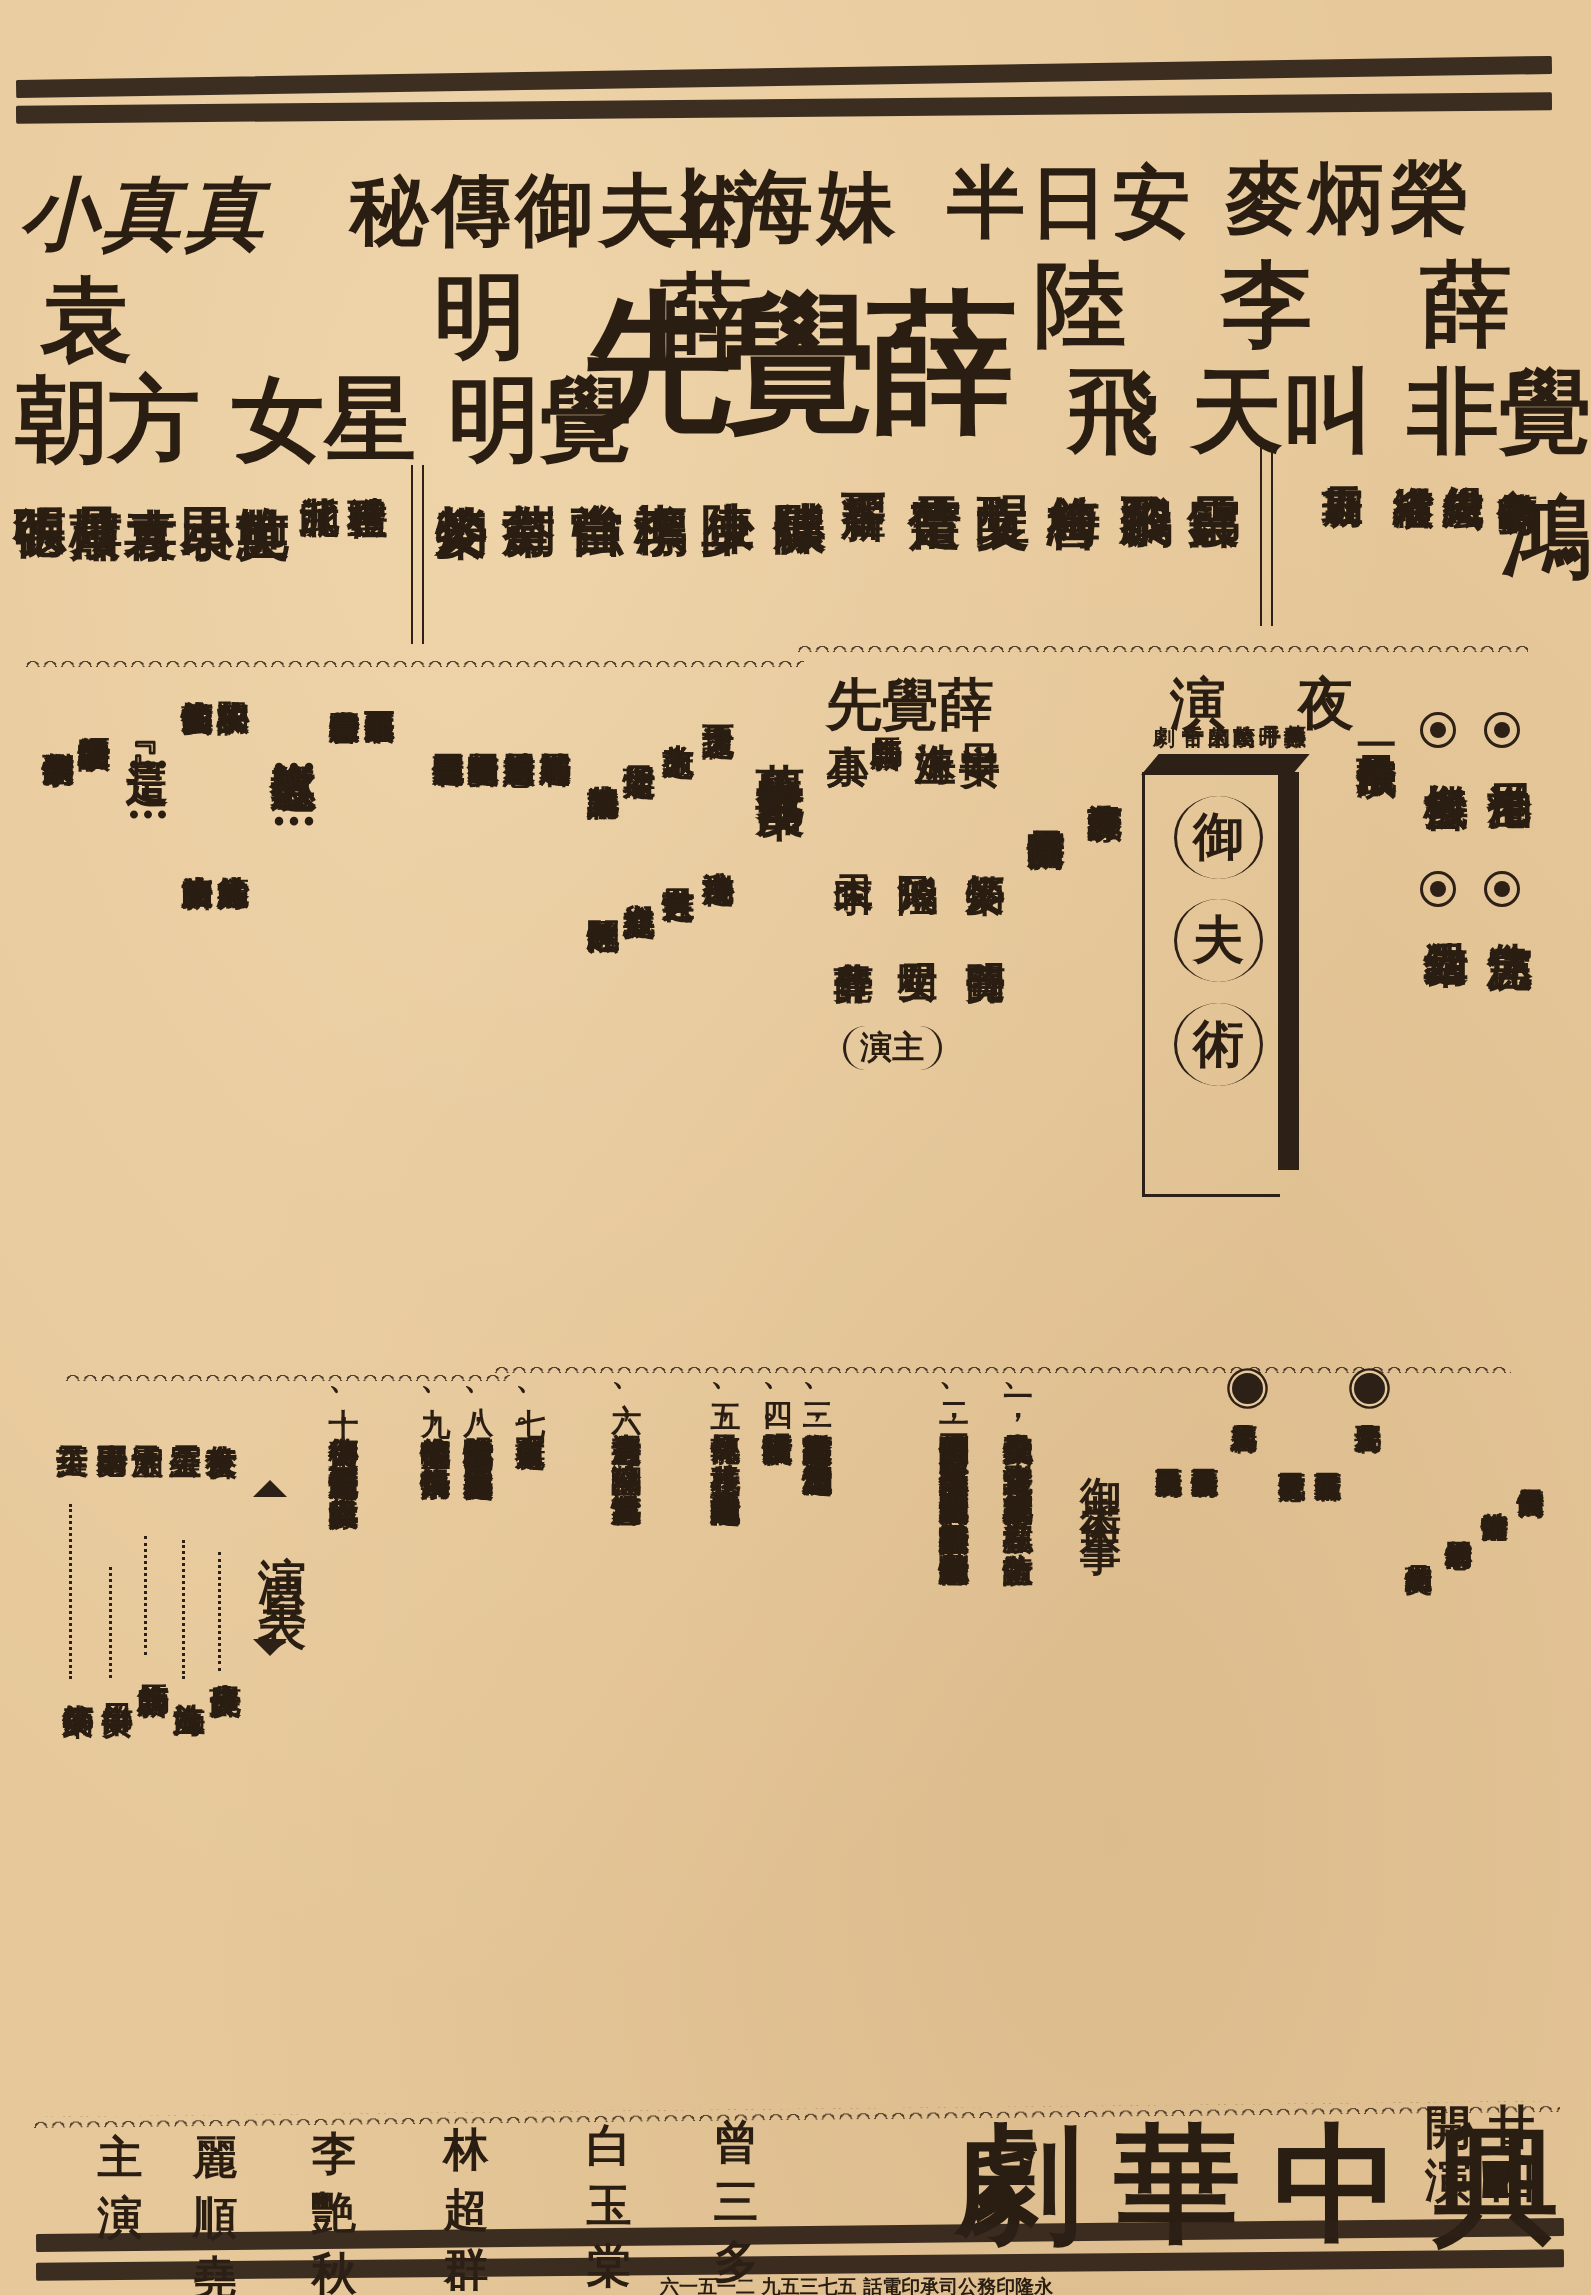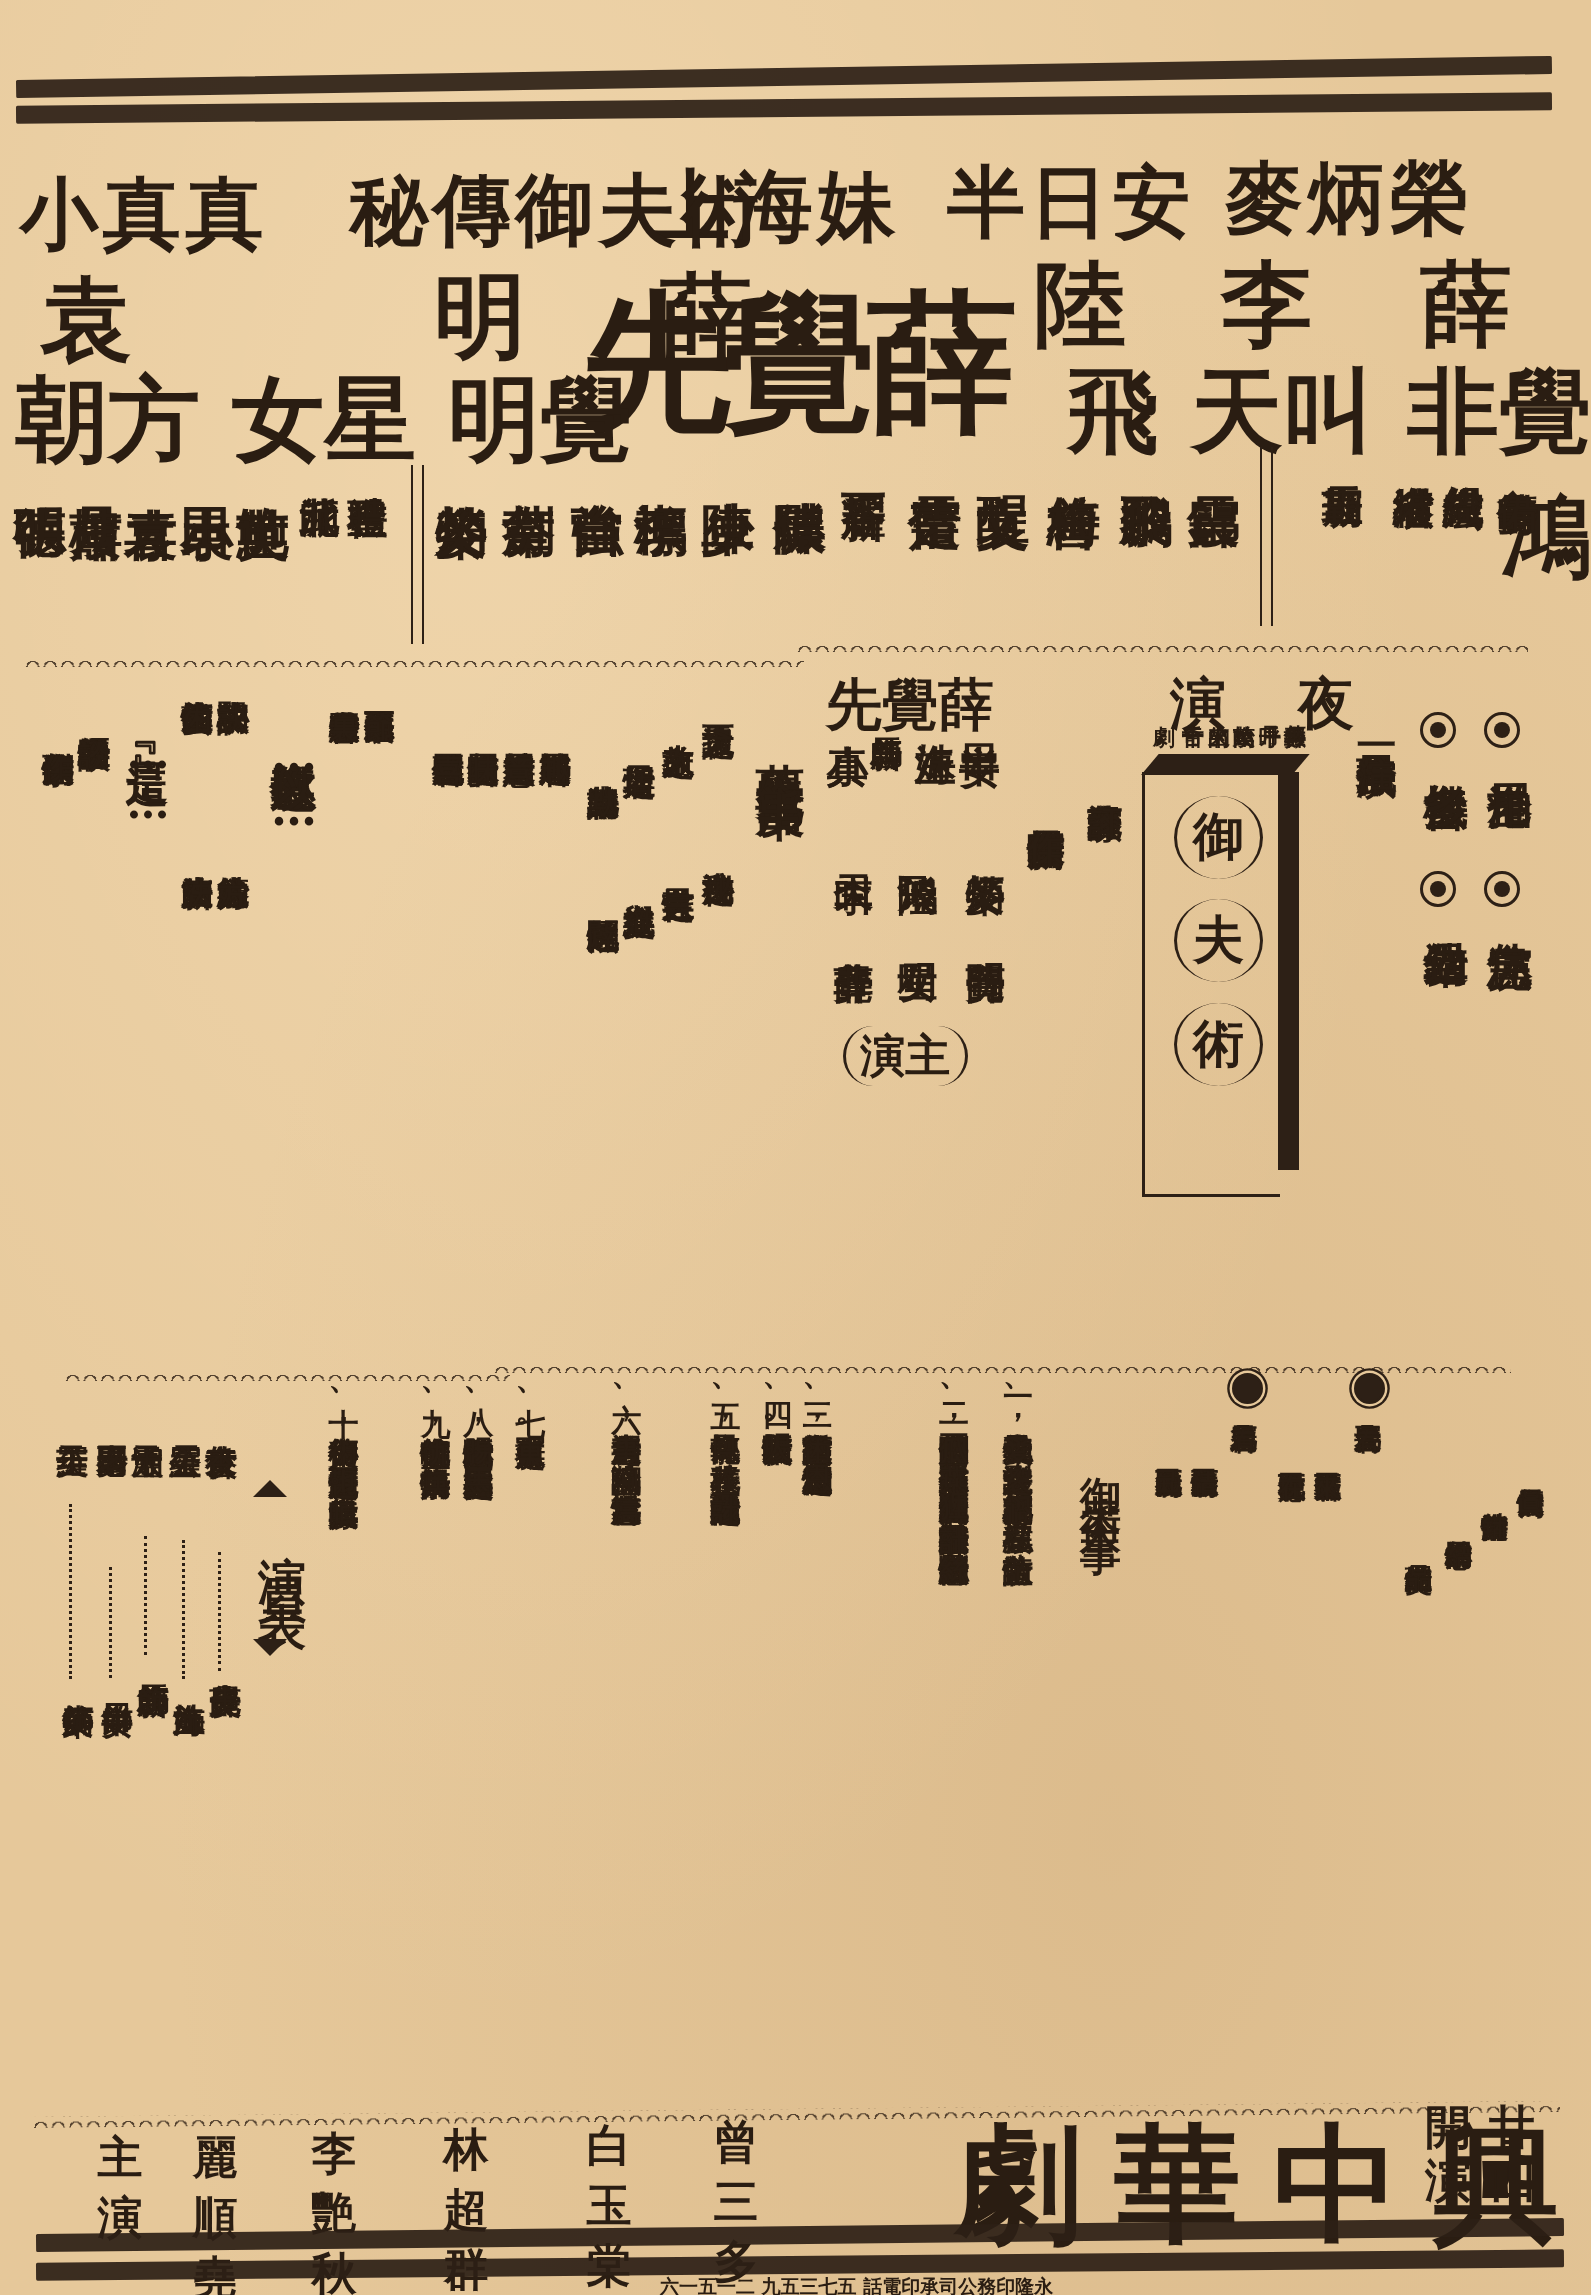--- a/index.html
+++ b/index.html
@@ -53,21 +53,21 @@
 <body>
 
 <div class="bar" style="left:16px; top:68px; width:1536px; transform:rotate(-0.9deg);"></div>
 <div class="bar" style="left:16px; top:99px; width:1536px; transform:rotate(-0.5deg);"></div>
 
 <div>
   <div class="abs row-title" style="left:1225px; top:147px;">麥炳榮</div>
   <div class="abs row-title" style="left:947px; top:151px;">半日安</div>
   <div class="abs row-title" style="left:652px; top:155px;">上海妹</div>
   <div class="abs row-title" style="left:350px; top:159px;">秘傳御夫術</div>
-  <div class="abs row-title" style="left:20px; top:163px;">小真真</div>
+  <div class="abs row-title" style="left:20px; top:163px;font-style:italic;">小真真</div>
 </div>
 
 <div>
   <div class="abs row-names" style="left:1420px; top:243px;">薛</div>
   <div class="abs row-names" style="left:1221px; top:243px;">李</div>
   <div class="abs row-names" style="left:1034px; top:243px;">陸</div>
   <div class="abs row-names" style="left:660px; top:255px;">薛</div>
   <div class="abs row-names" style="left:434px; top:255px;">明</div>
   <div class="abs row-names" style="left:40px; top:259px;">袁</div>
 </div>
@@ -154,21 +154,21 @@
   <div class="abs vcol" style="left:871px; top:712px; font-size:32px; font-weight:bold; line-height:1;">新馬師曾</div>
   <div class="abs vcol" style="left:827px; top:712px; font-size:41px; font-weight:bold; line-height:1;">小真真</div>
 
   <div class="abs vcol" style="left:959px; top:843px; font-size:40px; font-weight:bold;">麥炳榮</div>
   <div class="abs vcol" style="left:959px; top:931px; font-size:40px; font-weight:bold;">薛覺明</div>
   <div class="abs vcol" style="left:891px; top:843px; font-size:40px; font-weight:bold;">陸飛鴻</div>
   <div class="abs vcol" style="left:891px; top:931px; font-size:40px; font-weight:bold;">明星女</div>
   <div class="abs vcol" style="left:827px; top:843px; font-size:40px; font-weight:bold;">李叫天</div>
   <div class="abs vcol" style="left:827px; top:931px; font-size:40px; font-weight:bold;">薛覺非</div>
 
-  <div class="abs" style="left:843px; top:1026px; font-size:45px; font-weight:bold; border-left:3.2px solid #2d2016; border-right:3.2px solid #2d2016; border-radius:32px; padding:0 14.3px; direction:rtl; unicode-bidi:bidi-override;">主演</div>
+  <div class="abs" style="left:843px; top:1026px; font-size:32px; font-weight:bold; border-left:3.2px solid #2d2016; border-right:3.2px solid #2d2016; border-radius:32px; padding:0 14.3px; direction:rtl; unicode-bidi:bidi-override;">主演</div>
 </div>
 
 <div>
   <div class="abs vcol" style="left:748px; top:724px; font-size:49px; font-weight:bold; letter-spacing:4.8px;">薛覺先全部反串</div>
 
   <div class="abs vcol body-col" style="left:700px; top:700px;">搜天下之詭奇</div>
   <div class="abs vcol body-col" style="left:700px; top:847px;">洩古今之神秘</div>
   <div class="abs vcol body-col" style="left:660px; top:720px;">教前人之未教</div>
   <div class="abs vcol body-col" style="left:660px; top:863px;">言異性之難言</div>
   <div class="abs vcol body-col" style="left:621px; top:740px;">情與理之矛盾</div>

